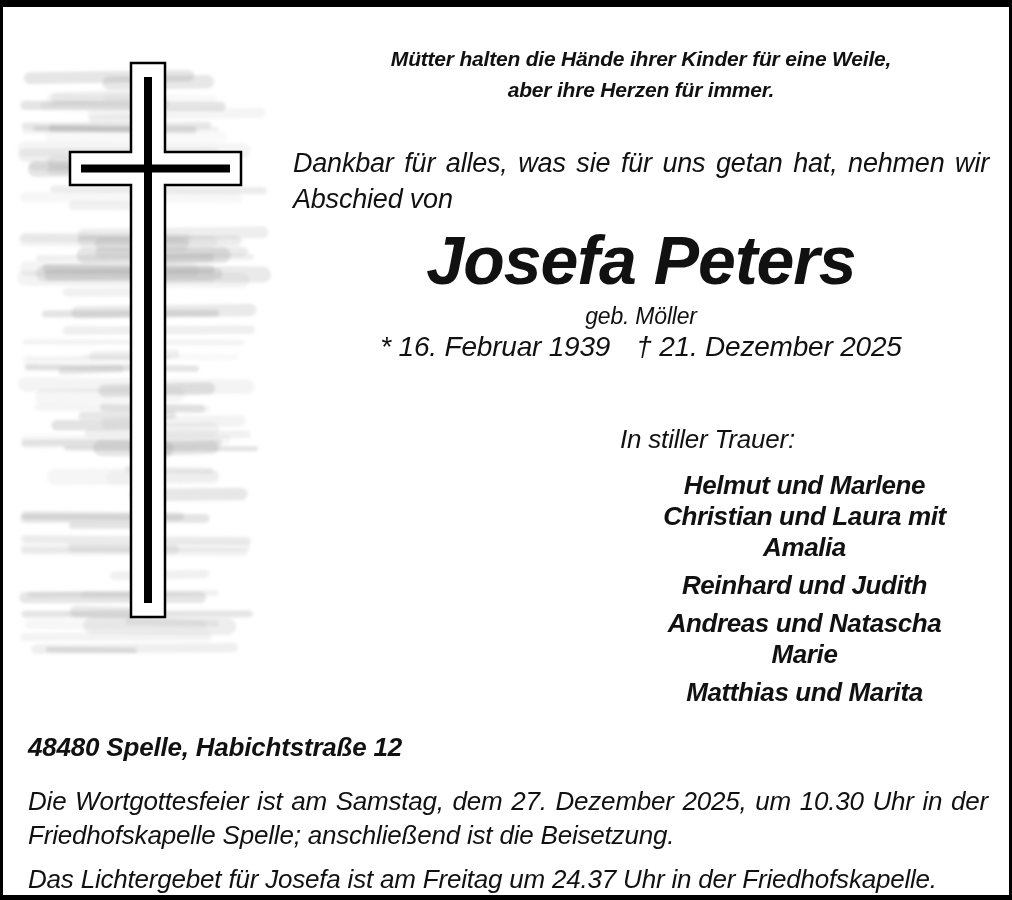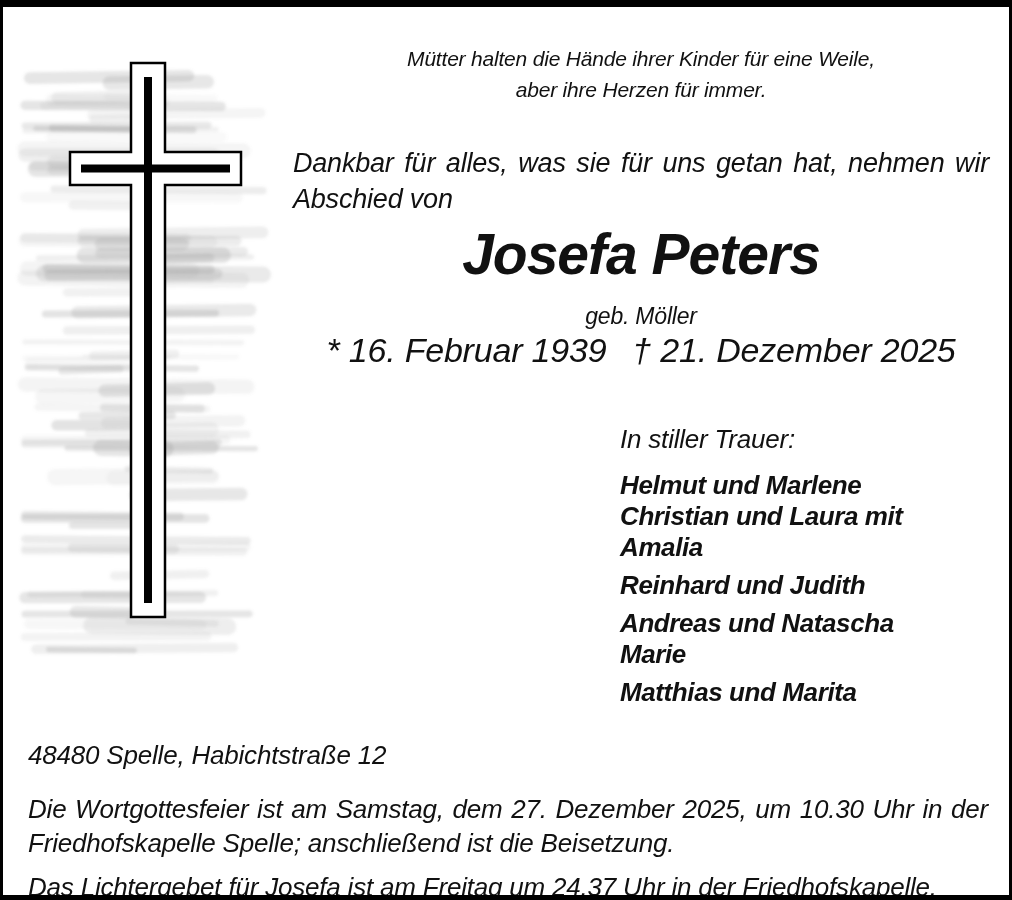--- a/index.html
+++ b/index.html
@@ -43,83 +43,83 @@
     top: 0;
     width: 696px;
     height: 100%;
   }
   .motto {
     position: absolute;
     top: 36px;
     left: 0;
     width: 100%;
     text-align: center;
-    font-weight: 400;
+    font-weight: 700;
     font-stretch: condensed;
     font-size: 21px;
     line-height: 31px;
   }
   .intro {
     position: absolute;
     top: 138px;
     left: 0;
     width: 100%;
     font-size: 27px;
     line-height: 36px;
   }
   .just { text-align: justify; text-align-last: justify; }
 
   .name {
     position: absolute;
     top: 214px;
     left: 0;
     width: 100%;
     text-align: center;
-    font-size: 57px;
+    font-size: 68px;
     font-weight: 700;
     letter-spacing: -1px;
   }
   .maiden {
     position: absolute;
     top: 296px;
     left: 0;
     width: 100%;
     text-align: center;
     font-size: 23px;
   }
   .dates {
     position: absolute;
     top: 324px;
     left: 0;
     width: 100%;
     text-align: center;
-    font-size: 34px;
+    font-size: 28px;
   }
   .dates-gap { display: inline-block; width: 26px; }
 
   .trauer {
     position: absolute;
     top: 417px;
     left: 327px;
     font-size: 26px;
   }
   .trauer-head { line-height: 31px; margin-bottom: 15px; }
-  .group { margin-bottom: 7px; }
+  .group { margin-bottom: 7px; text-align: center; }
   .mline { line-height: 31px; font-weight: 700; letter-spacing: -0.4px; }
 
   
   .bottom {
     position: absolute;
     left: 25px;
     top: 723px;
     width: 960px;
     font-size: 26px;
     line-height: 34px;
   }
-  .address { margin-bottom: 20px; font-weight: 400; font-stretch: condensed; margin-top: 8px; }
+  .address { margin-bottom: 20px; font-weight: 700; font-stretch: condensed; }
   .para { margin-bottom: 10px; }
 </style>
 </head>
 <body>
 
 <div class="page">
 
   <svg class="cross-svg" viewBox="0 0 265 660" aria-hidden="true">
     <defs>
       <filter id="smudge-blur" x="-10%" y="-10%" width="120%" height="120%">

